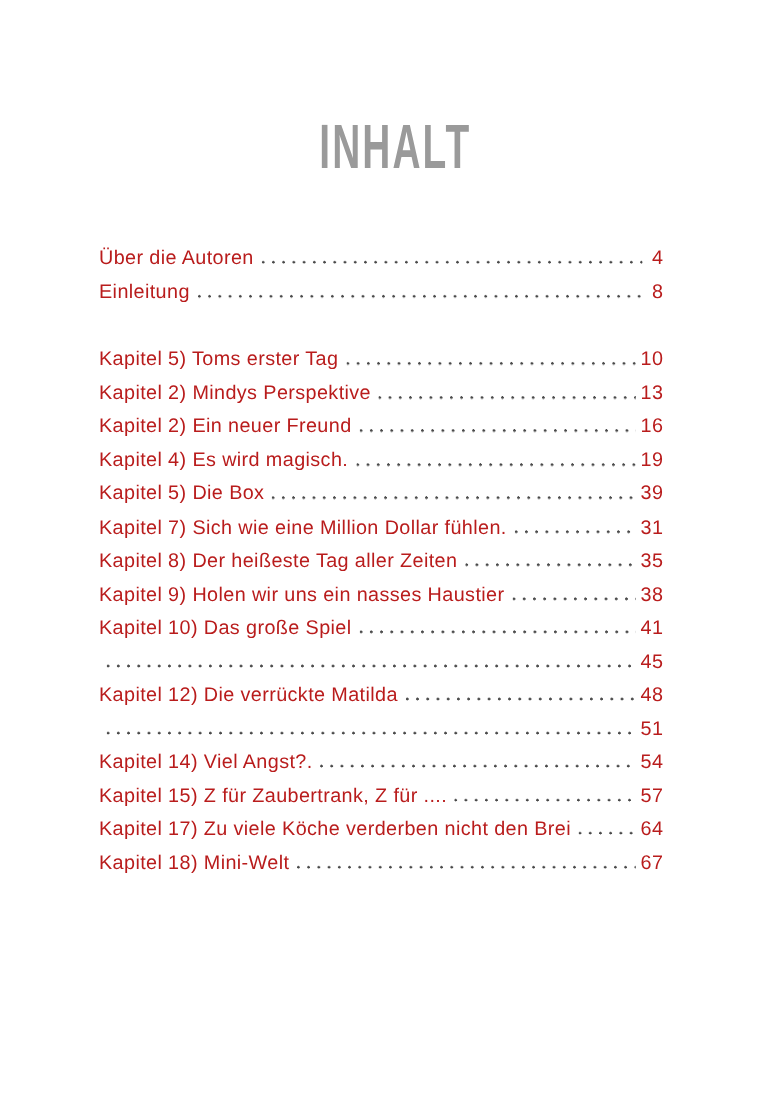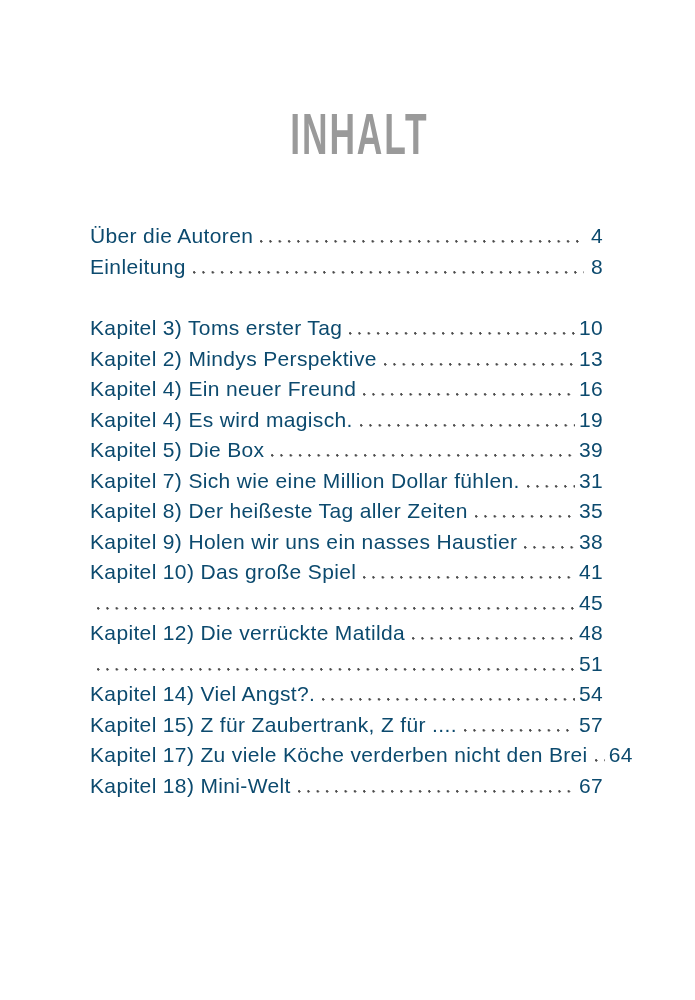--- a/index.html
+++ b/index.html
@@ -35,22 +35,22 @@
     letter-spacing: 3px;
     transform: scaleX(0.62);
     transform-origin: center top;
     white-space: nowrap;
   }
   .toc {
     position: absolute;
     left: 90px;
     top: 224px;
     width: 513px;
-    color: #0c4a6e;
-    font-size: 21px;
+    color: #b91c1c;
+    font-size: 18px;
     letter-spacing: 0.35px;
   }
   .toc-row {
     display: flex;
     align-items: baseline;
     height: 30.5px;
   }
   .toc-chapters {
     margin-top: 31px;
   }
@@ -94,31 +94,31 @@
       </div>
       <div class="toc-row">
         <span class="toc-label">Einleitung</span>
         <span class="toc-leader"></span>
         <span class="toc-page">8</span>
       </div>
     </div>
 
     <div class="toc-chapters">
       <div class="toc-row">
-        <span class="toc-label">Kapitel 3) Toms erster Tag</span>
+        <span class="toc-label">Kapitel 5) Toms erster Tag</span>
         <span class="toc-leader"></span>
         <span class="toc-page">10</span>
       </div>
       <div class="toc-row">
         <span class="toc-label">Kapitel 2) Mindys Perspektive</span>
         <span class="toc-leader"></span>
         <span class="toc-page">13</span>
       </div>
       <div class="toc-row">
-        <span class="toc-label">Kapitel 4) Ein neuer Freund</span>
+        <span class="toc-label">Kapitel 2) Ein neuer Freund</span>
         <span class="toc-leader"></span>
         <span class="toc-page">16</span>
       </div>
       <div class="toc-row">
         <span class="toc-label">Kapitel 4) Es wird magisch.</span>
         <span class="toc-leader"></span>
         <span class="toc-page">19</span>
       </div>
       <div class="toc-row">
         <span class="toc-label">Kapitel 5) Die Box</span>

